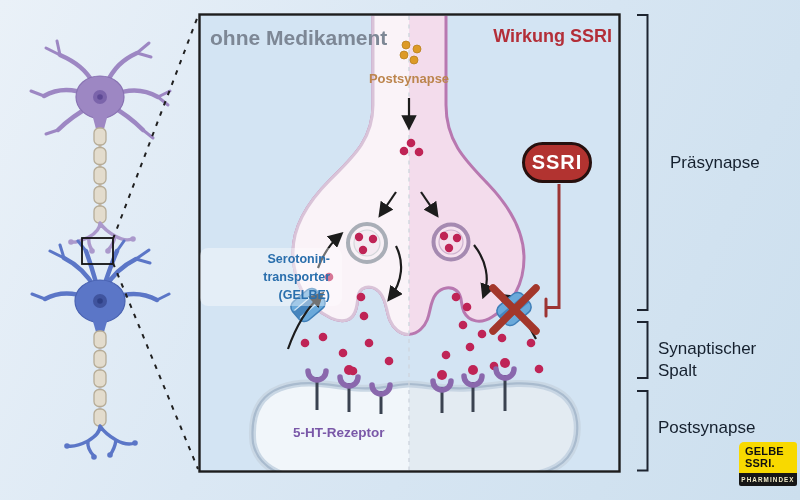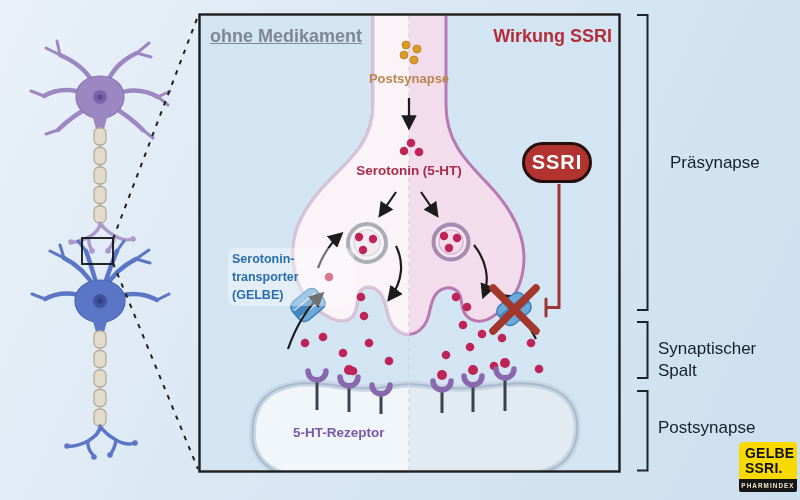--- a/index.html
+++ b/index.html
@@ -3,38 +3,38 @@
 <meta charset="utf-8">
 <style>
   html,body{margin:0;padding:0;}
   .stage{
     position:relative;width:800px;height:500px;overflow:hidden;
     font-family:"Liberation Sans", sans-serif;
     background:linear-gradient(115deg,#eaf1f8 0%,#dbe8f4 40%,#ccdfee 100%);
   }
   .stage svg{position:absolute;left:0;top:0;}
   .lbl{position:absolute;font-weight:bold;}
-  .lbl-left-title{left:210px;top:26px;font-size:18px;color:var(--label-gray);text-decoration:underline;}
+  .lbl-left-title{left:210px;top:26px;font-size:21px;color:var(--label-gray);}
   .lbl-right-title{top:26px;right:188px;font-size:18px;color:var(--label-red);}
   .lbl-tryptophan{left:349px;top:71px;width:120px;text-align:center;font-size:13px;color:var(--label-orange);}
   .lbl-serotonin{left:329px;top:163px;width:160px;text-align:center;font-size:13.5px;color:var(--label-maroon);}
-  .lbl-sert{left:200px;top:248px;width:118px;text-align:left;font-size:12.5px;line-height:1.45;
-    color:var(--label-blue);background:rgba(255,255,255,0.38);border-radius:8px;padding:2px 4px;margin-left:28px;}
+  .lbl-sert{left:200px;top:248px;width:118px;text-align:right;font-size:12.5px;line-height:1.45;
+    color:var(--label-blue);background:rgba(255,255,255,0.38);border-radius:8px;padding:2px 12px;}
   .lbl-receptor{left:293px;top:409px;font-size:13.5px;color:var(--label-purple);margin-top:16px;}
   .ssri-badge{position:absolute;left:522px;top:142px;width:70px;height:41px;box-sizing:border-box;
     background:var(--ssri-red);border:3px solid #26100e;border-radius:22px;
     display:flex;align-items:center;justify-content:center;
     color:#ffffff;font-weight:bold;font-size:20px;letter-spacing:1px;}
   .region{position:absolute;left:658px;font-size:17px;font-weight:400;color:var(--region-text);}
   .region-presynapse{top:153px;margin-left:12px;}
   .region-cleft{top:338px;width:105px;line-height:1.32;}
   .region-postsynapse{top:418px;}
   .logo{position:absolute;left:739px;top:442px;width:58px;}
   .logo-box{background:var(--logo-yellow);border-radius:5px 3px 0 0;padding:4px 4px 3px 6px;
-    color:#101010;font-weight:800;font-size:14px;line-height:1.08;letter-spacing:0.2px;}
+    color:#101010;font-weight:800;font-size:11px;line-height:1.08;letter-spacing:0.2px;}
   .logo-bar{background:#161616;color:#f2ecc9;font-size:6.3px;letter-spacing:1.1px;
     text-align:center;padding:3px 0;border-radius:0 0 2px 2px;font-weight:bold;}
   
   .dot-s{fill:var(--serotonin);}
   .dot-t{fill:var(--tryptophan);stroke:#b8821f;stroke-width:0.8;}
   .arrow{fill:none;stroke:#1c1c1c;stroke-width:2.2;}
   .bracket{fill:none;stroke:#1d2430;stroke-width:2;}
   .dashed-link{fill:none;stroke:#202020;stroke-width:2;stroke-dasharray:4.5 6.5;}
 </style>
 </head>
@@ -243,21 +243,20 @@
   <g>
     <path class="bracket" d="M637 15 L647.5 15 L647.5 310 L637 310"></path>
     <path class="bracket" d="M637 322 L647.5 322 L647.5 378 L637 378"></path>
     <path class="bracket" d="M637 391 L647.5 391 L647.5 470.5 L637 470.5"></path>
   </g>
 </svg>
 
 <div class="lbl lbl-left-title">ohne Medikament</div>
 <div class="lbl lbl-right-title">Wirkung SSRI</div>
 <div class="lbl lbl-tryptophan">Postsynapse</div>
-<div class="lbl lbl-serotonin">Serotonin (5-HT)</div>
 <div class="lbl lbl-sert">
   <span>Serotonin-</span><br>
   <span>transporter (GELBE)</span>
 </div>
 <div class="lbl lbl-receptor">5-HT-Rezeptor</div>
 <div class="ssri-badge">SSRI</div>
 
 <div class="region region-presynapse">Präsynapse</div>
 <div class="region region-cleft">Synaptischer Spalt</div>
 <div class="region region-postsynapse">Postsynapse</div>

